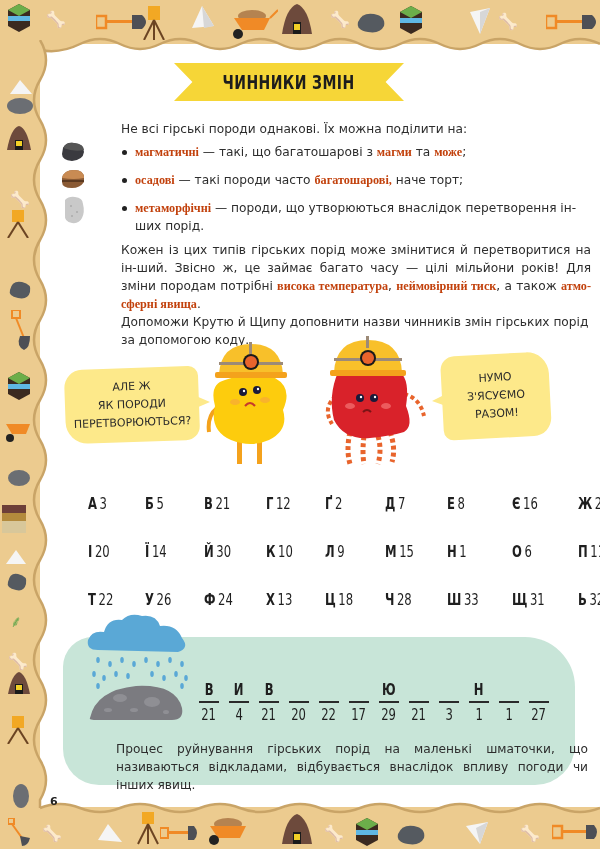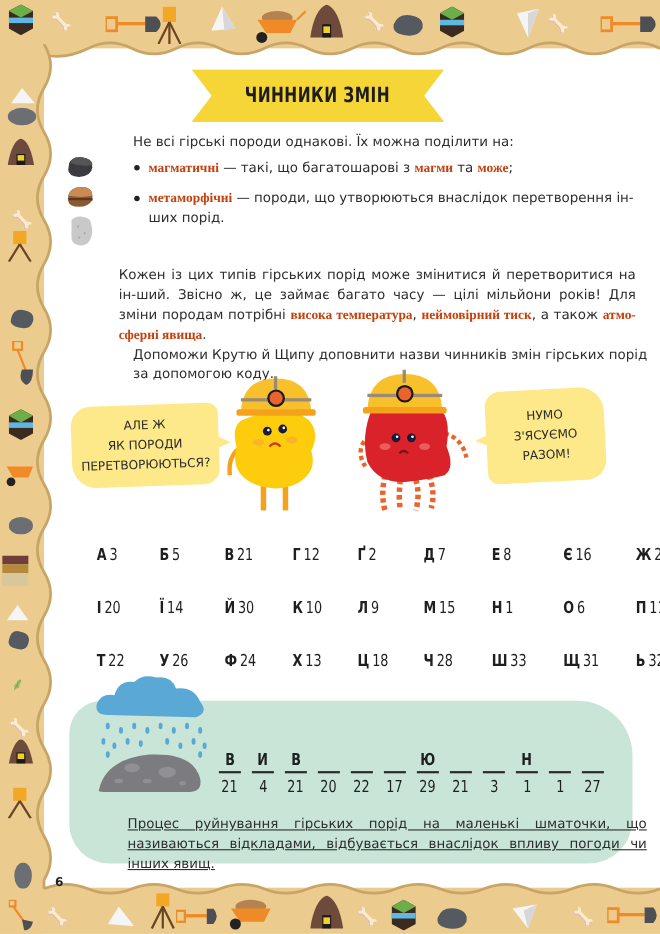--- a/index.html
+++ b/index.html
@@ -11,40 +11,40 @@
     position: absolute; background: #eccb8f; z-index: 1;
   }
   .border-top { left: 0; top: 0; width: 600px; height: 44px; }
   .border-bottom { left: 0; bottom: 0; width: 600px; height: 42px; }
   .border-left { left: 0; top: 0; width: 40px; height: 849px; }
   .wave { position: absolute; z-index: 2; }
   .deco { position: absolute; z-index: 3; font-size: 16px; line-height: 1; }
 
   
   .ribbon {
-    position: absolute; left: 174px; top: 63px; width: 230px; height: 48px; z-index: 5;
+    position: absolute; left: 174px; top: 63px; width: 230px; height: 38px; z-index: 5;
     background: #f6d637;
     clip-path: polygon(0 0, 100% 0, 92% 50%, 100% 100%, 0 100%, 8% 50%);
     display: flex; align-items: center; justify-content: center;
   }
   .ribbon span {
     font-family: "DejaVu Sans Condensed", "DejaVu Sans", sans-serif;
     font-weight: bold; font-size: 19px; letter-spacing: 0.5px; color: #1d1d1d;
     transform: scaleX(0.82);
   }
 
   
   .text { position: absolute; z-index: 5; font-size: 12.2px; line-height: 18px; color: #2d2d2d; margin-left: 28px; }
   .text b { font-weight: bold; color: #c2410c; font-family: Liberation Serif, serif; }
   .intro { left: 93px; top: 120px; width: 470px; }
   .bullets { left: 93px; top: 143px; width: 470px; list-style: none; }
   .bullets li { position: relative; padding-left: 14px; margin-bottom: 10px; line-height: 18px; }
   .bullets li::before { content: ""; position: absolute; left: 1px; top: 7px; width: 5px; height: 5px; border-radius: 50%; background: #222; }
   .bullets li.tall { margin-bottom: 0; }
-  .para { left: 80px; top: 241px; width: 470px; text-align: justify; }
+  .para { left: 93px; top: 241px; width: 470px; text-align: justify; }
   .para2 { left: 93px; top: 313px; width: 470px; }
 
   .rock { position: absolute; z-index: 5; }
 
   
   .bubble {
     position: absolute; z-index: 5; background: #fde98a;
     display: flex; align-items: center; justify-content: center; text-align: center;
     font-size: 11px; line-height: 18px; color: #2b2b2b;
   }
@@ -81,21 +81,21 @@
   .slot .ch {
     height: 20px; font-family: "DejaVu Sans Condensed", "DejaVu Sans", sans-serif;
     font-weight: bold; font-size: 15px; line-height: 20px; color: #1f1f1f;
     transform: scaleX(0.86);
   }
   .slot .line { width: 20px; height: 2px; background: #2a2a2a; margin: 1px 0 3px; }
   .slot .num {
     font-family: "DejaVu Sans Condensed", "DejaVu Sans", sans-serif;
     font-size: 15px; line-height: 18px; color: #1f1f1f; transform: scaleX(0.86);
   }
-  .panel-text { left: 88px; top: 740px; width: 472px; text-align: justify; font-size: 12.2px; line-height: 18px; text-decoration: underline; }
+  .panel-text { left: 88px; top: 740px; width: 472px; text-align: justify; font-size: 12.2px; line-height: 18px; }
 
   .page-num {
     position: absolute; left: 50px; top: 795px; z-index: 7;
     font-size: 11px; font-weight: bold; color: #222;
   }
 </style>
 </head>
 <body>
 
 <div class="border-top"></div>
@@ -299,20 +299,23 @@
 <svg class="rock" style="left:63px;top:196px" width="22" height="28">
   <path d="M2 4 Q6 0 12 1 Q20 2 20 8 Q22 16 19 22 Q16 28 9 27 Q1 26 2 18 Z" fill="#c9c9c9"></path>
   <circle cx="8" cy="10" r="1" fill="#aaa"></circle>
     <circle cx="14" cy="16" r="1" fill="#aaa"></circle>
     <circle cx="9" cy="20" r="1" fill="#aaa"></circle>
 </svg>
 
 <ul class="text bullets">
   <li>
     <b>магматичні</b><span> — такі, що багатошарові з </span><b>магми</b><span> та </span><b>може</b><span>;</span>
+  </li>
+  <li>
+    <b>осадові</b><span> — такі породи часто </span><b>багатошарові,</b><span> наче торт;</span>
   </li>
   <li class="tall">
     <b>метаморфічні</b><span> — породи, що утворюються внаслідок перетворення ін-ших порід.</span>
   </li>
 </ul>
 
 <p class="text para"><span>Кожен із цих типів гірських порід може змінитися й перетворитися на ін-ший. Звісно ж, це займає багато часу — цілі мільйони років! Для зміни породам потрібні </span><b>висока температура</b><span>, </span><b>неймовірний тиск</b><span>, а також </span><b>атмо-сферні явища</b><span>.</span></p>
 <p class="text para2">Допоможи Крутю й Щипу доповнити назви чинників змін гірських порід за допомогою коду.</p>
 
 <div class="bubble bubble-left">

